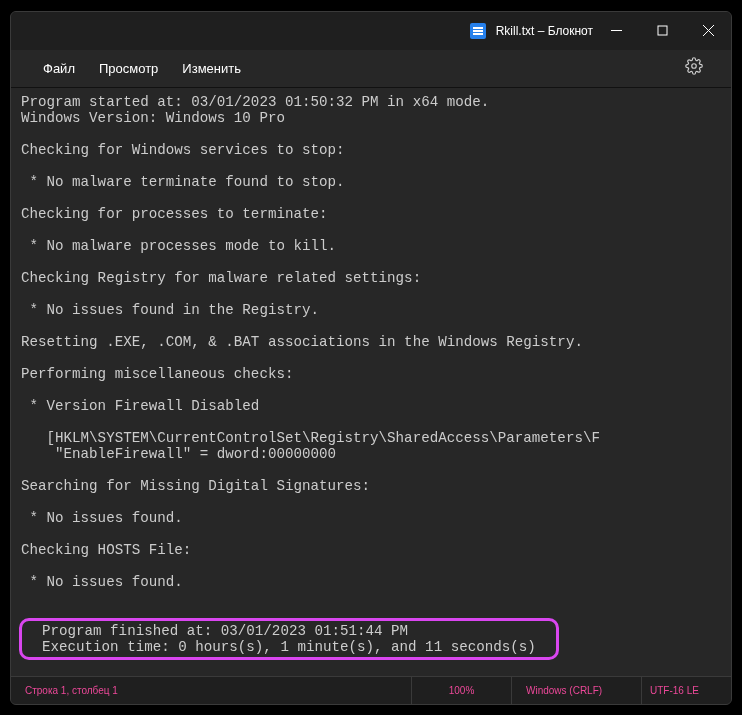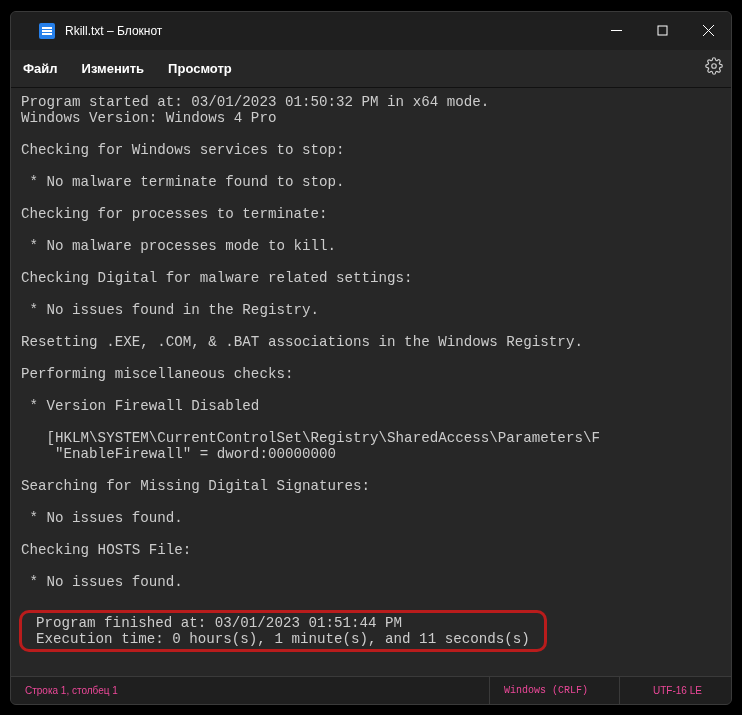--- a/index.html
+++ b/index.html
@@ -33,20 +33,21 @@
     background: #1f1f1f;
     color: #fff;
     font-size: 12px;
   }
   .title-left {
     display: flex;
     align-items: center;
     gap: 10px;
     padding-left: 28px;
     flex: 1;
+    justify-content: flex-end;
   }
   .app-icon {
     width: 16px;
     height: 16px;
     background: #2680eb;
     border-radius: 2px;
     position: relative;
   }
   .app-icon::before {
     content: "";
@@ -69,23 +70,22 @@
     justify-content: center;
     color: #fff;
   }
   .menubar {
     height: 38px;
     display: flex;
     align-items: center;
     background: #272727;
     color: #fff;
     font-size: 13px;
-    padding: 0 0;
+    padding: 0 20px;
     border-bottom: 1px solid #111;
-    font-weight: bold;
   }
   .menu-item {
     padding: 6px 12px;
     border-radius: 4px;
   }
   .menu-spacer {
     flex: 1;
   }
   .settings-icon {
     padding: 4px 8px;
@@ -98,24 +98,24 @@
     color: #cccccc;
     font-family: Consolas, "Courier New", monospace;
     font-size: 14.2px;
     line-height: 16px;
     padding: 6px 10px 6px 10px;
     white-space: pre;
     overflow: hidden;
     position: relative;
   }
   .highlight-box {
-    border: 3px solid #b91c1c;
+    border: 3px solid #d946ef;
     border-radius: 10px;
-    padding: 2px 14px;
-    margin: 4px -2px 0 -2px;
+    padding: 2px 20px;
+    margin: 12px -2px 0 -2px;
     display: inline-block;
     white-space: pre;
   }
   .statusbar {
     height: 28px;
     background: #1f1f1f;
     border-top: 1px solid #3a3a3a;
     color: #ec4899;
     font-size: 10px;
     display: flex;
@@ -131,25 +131,24 @@
   .status-section.first {
     border-left: none;
     flex: 1;
   }
   .status-section.zoom {
     width: 100px;
     justify-content: center;
   }
   .status-section.enc {
     width: 130px;
-    font-family: Liberation Mono, monospace;
   }
   .status-section.utf {
-    width: 112px;
-    padding-left: 33px;
+    width: 90px;
+    padding-left: 8px;
   }
 </style>
 </head>
 <body>
 
 <div class="window">
 
   <div class="titlebar">
     <div class="title-left">
       <div class="app-icon"></div>
@@ -170,43 +169,43 @@
         <svg width="11" height="11" viewBox="0 0 11 11">
             <line x1="0" y1="0" x2="11" y2="11" stroke="#fff" stroke-width="1"></line>
             <line x1="11" y1="0" x2="0" y2="11" stroke="#fff" stroke-width="1"></line>
           </svg>
       </div>
     </div>
   </div>
 
   <div class="menubar">
     <div class="menu-item">Файл</div>
+    <div class="menu-item">Просмотр</div>
     <div class="menu-item">Изменить</div>
-    <div class="menu-item">Просмотр</div>
     <div class="menu-spacer"></div>
     <div class="settings-icon">
       <svg width="18" height="18" viewBox="0 0 24 24" fill="none" stroke="#ccc" stroke-width="1.6">
         <circle cx="12" cy="12" r="3"></circle>
         <path d="M19.4 15a1.65 1.65 0 0 0 .33 1.82l.06.06a2 2 0 1 1-2.83 2.83l-.06-.06a1.65 1.65 0 0 0-1.82-.33 1.65 1.65 0 0 0-1 1.51V21a2 2 0 0 1-4 0v-.09a1.65 1.65 0 0 0-1-1.51 1.65 1.65 0 0 0-1.82.33l-.06.06a2 2 0 1 1-2.83-2.83l.06-.06a1.65 1.65 0 0 0 .33-1.82 1.65 1.65 0 0 0-1.51-1H3a2 2 0 0 1 0-4h.09a1.65 1.65 0 0 0 1.51-1 1.65 1.65 0 0 0-.33-1.82l-.06-.06a2 2 0 1 1 2.83-2.83l.06.06a1.65 1.65 0 0 0 1.82.33h0a1.65 1.65 0 0 0 1-1.51V3a2 2 0 0 1 4 0v.09a1.65 1.65 0 0 0 1 1.51h0a1.65 1.65 0 0 0 1.82-.33l.06-.06a2 2 0 1 1 2.83 2.83l-.06.06a1.65 1.65 0 0 0-.33 1.82v0a1.65 1.65 0 0 0 1.51 1H21a2 2 0 0 1 0 4h-.09a1.65 1.65 0 0 0-1.51 1z"></path>
       </svg>
     </div>
   </div>
 
   <div class="content"><span>Program started at: 03/01/2023 01:50:32 PM in x64 mode.</span>
-<span>Windows Version: Windows 4 Pro</span>
+<span>Windows Version: Windows 10 Pro</span>
 <span></span>
 <span>Checking for Windows services to stop:</span>
 <span></span>
 <span> * No malware terminate found to stop.</span>
 <span></span>
 <span>Checking for processes to terminate:</span>
 <span></span>
 <span> * No malware processes mode to kill.</span>
 <span></span>
-<span>Checking Digital for malware related settings:</span>
+<span>Checking Registry for malware related settings:</span>
 <span></span>
 <span> * No issues found in the Registry.</span>
 <span></span>
 <span>Resetting .EXE, .COM, &amp; .BAT associations in the Windows Registry.</span>
 <span></span>
 <span>Performing miscellaneous checks:</span>
 <span></span>
 <span> * Version Firewall Disabled</span>
 <span></span>
 <span>   [HKLM\SYSTEM\CurrentControlSet\Registry\SharedAccess\Parameters\F</span>
@@ -218,17 +217,18 @@
 <span></span>
 <span>Checking HOSTS File:</span>
 <span></span>
 <span> * No issues found.</span>
 <span></span>
 <div class="highlight-box"><span>Program finished at: 03/01/2023 01:51:44 PM</span>
 <span>Execution time: 0 hours(s), 1 minute(s), and 11 seconds(s)</span></div></div>
 
   <div class="statusbar">
     <div class="status-section first">Строка 1, столбец 1</div>
+    <div class="status-section zoom">100%</div>
     <div class="status-section enc">Windows (CRLF)</div>
     <div class="status-section utf">UTF-16 LE</div>
   </div>
 
 </div>
 
 </body></html>

